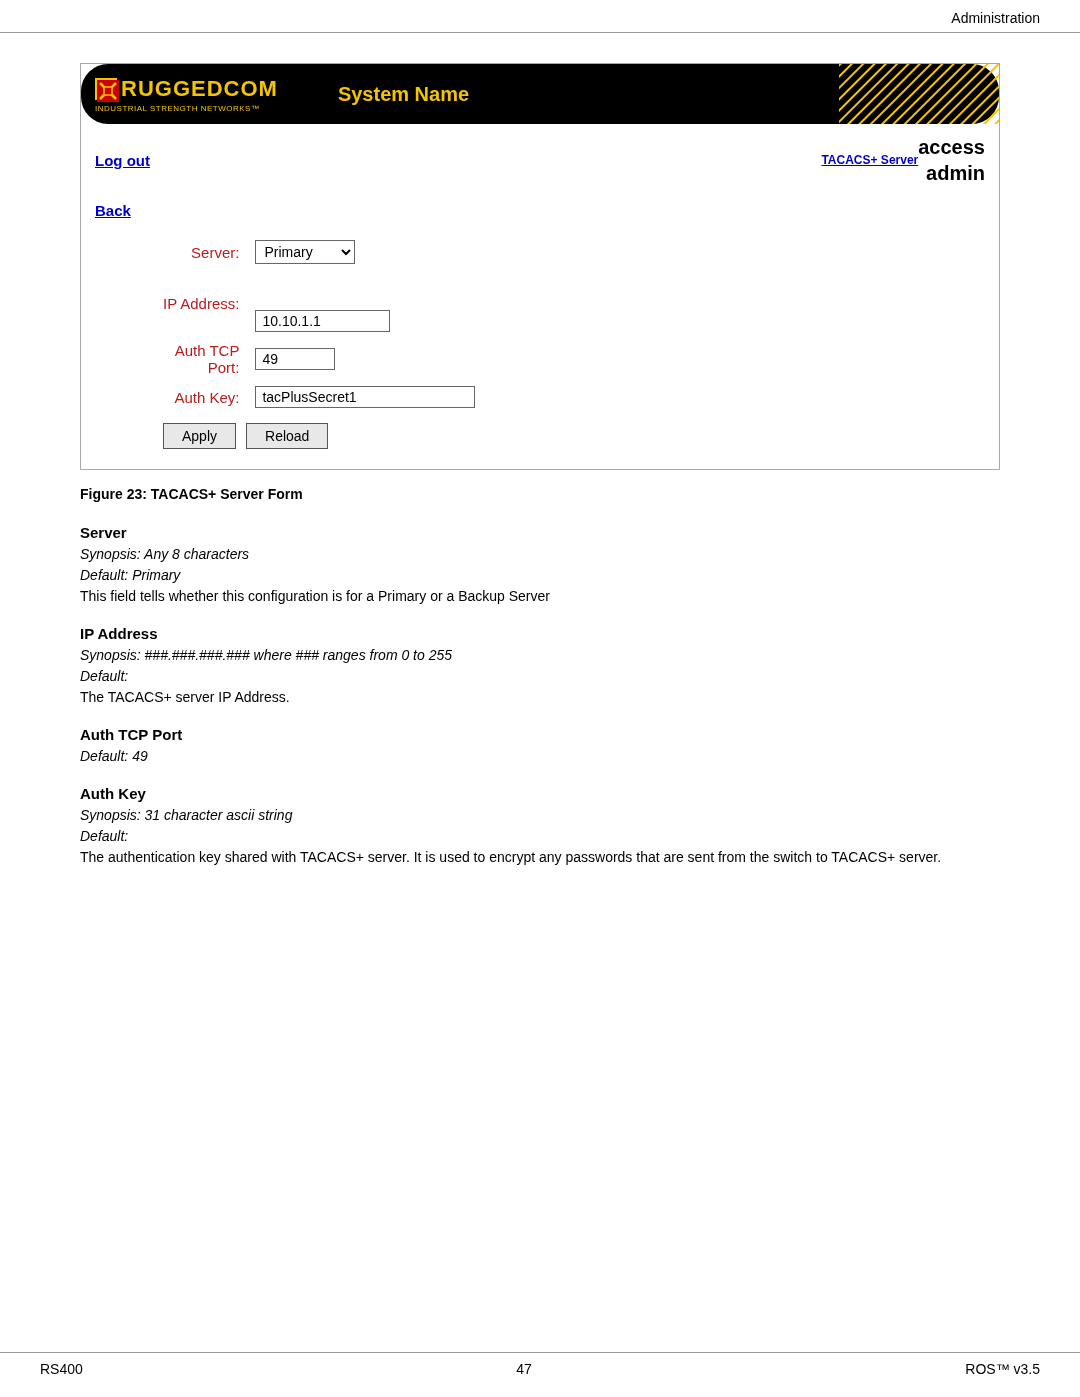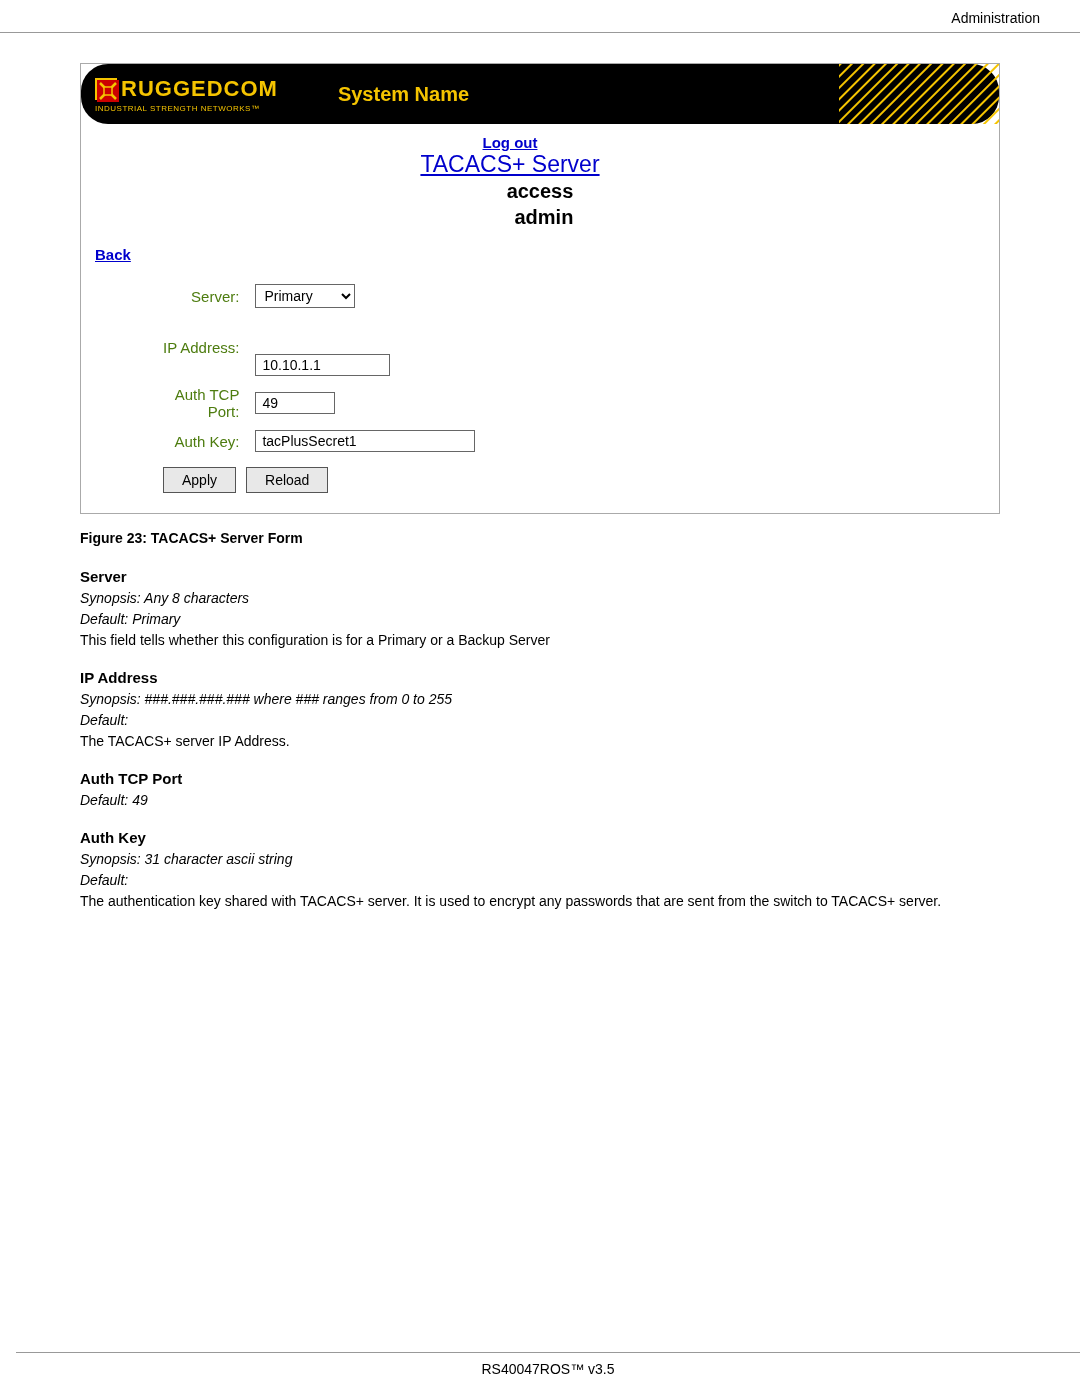--- a/index.html
+++ b/index.html
@@ -99,36 +99,35 @@
     }
 
     
     .device-nav {
       background: #fff;
       display: flex;
       align-items: center;
       padding: 10px 14px 6px 14px;
       border-bottom: none;
       gap: 0;
-      flex-direction: column;
     }
     .nav-link {
       color: #00c;
       font-size: 15px;
       font-weight: bold;
       text-decoration: underline;
       cursor: pointer;
       margin-right: 60px;
     }
     .page-title-center {
       color: #00c;
-      font-size: 23px;
-      font-weight: normal;
+      font-size: 12px;
+      font-weight: bold;
       text-decoration: underline;
-      text-align: center;
+      text-align: right;
       flex: 1;
       margin-left: -60px;
     }
     .access-info {
       font-size: 20px;
       font-weight: bold;
       color: #000;
       text-align: right;
       line-height: 1.3;
     }
@@ -153,21 +152,21 @@
       border-collapse: collapse;
       margin-left: 60px;
     }
     .form-table tr td {
       padding: 5px 8px;
       vertical-align: middle;
       font-size: 15px;
     }
     .form-label {
       text-align: right;
-      color: #4d7c0f;
+      color: #b91c1c;
       white-space: nowrap;
       padding-right: 12px;
     }
     .form-input {
       border: 1px solid #666;
       padding: 2px 6px;
       font-size: 14px;
       background: #fff;
       color: #000;
     }
@@ -231,24 +230,24 @@
       line-height: 1.5;
     }
     .doc-line-italic {
       font-style: italic;
     }
 
     
     .page-footer {
       position: absolute;
       bottom: 20px;
-      left: 16px;
+      left: 0;
       right: 0;
       display: flex;
-      justify-content: center;
+      justify-content: space-between;
       align-items: center;
       padding: 0 40px;
       border-top: 1px solid #999;
       padding-top: 8px;
       font-size: 14px;
       color: #000;
     }
     .footer-center {
       text-align: center;
     }

